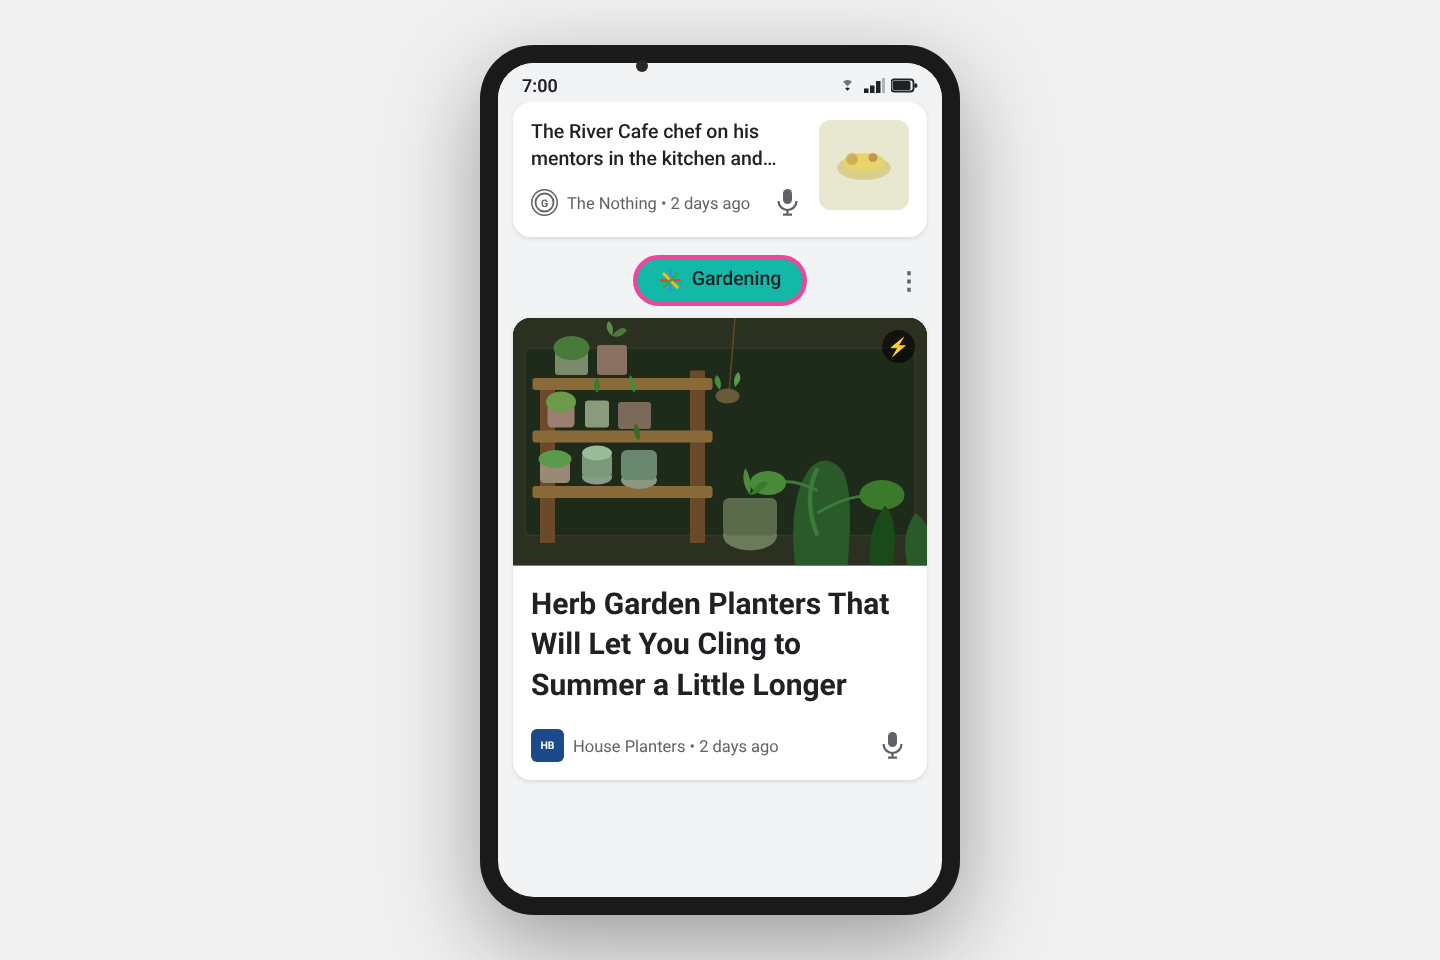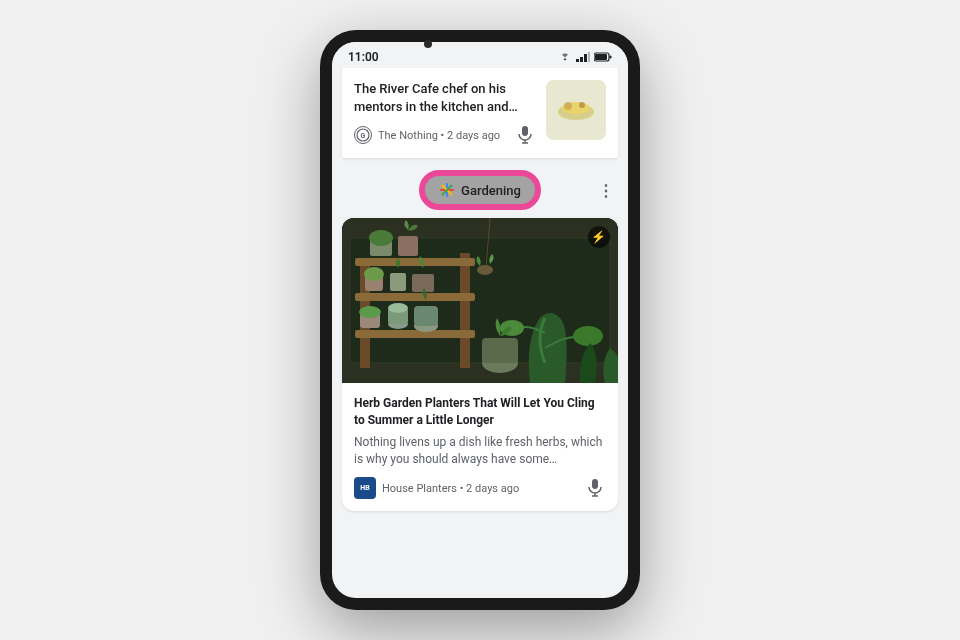--- a/index.html
+++ b/index.html
@@ -80,21 +80,21 @@
     
     .content-area {
       padding: 0 10px;
       overflow-y: auto;
       height: calc(100% - 36px);
     }
 
     
     .article-card {
       background: #fff;
-      border-radius: 2px;
+      border-radius: 12px;
       padding: 12px;
       margin-bottom: 12px;
       box-shadow: 0 1px 3px rgba(0,0,0,0.1);
     }
 
     .article-card-partial {
       display: flex;
       align-items: flex-start;
       gap: 10px;
     }
@@ -168,24 +168,23 @@
       display: flex;
       align-items: center;
       justify-content: center;
       gap: 10px;
       margin: 8px 0;
       position: relative;
     }
 
     .category-chip {
       display: flex;
-      align-items: center;
       gap: 6px;
-      background: #a3a3a3;
-      border: 6px solid #ec4899;
+      background: #14b8a6;
+      border: 3px solid #ec4899;
       border-radius: 20px;
       padding: 6px 14px;
       font-size: 13px;
       color: #202124;
       font-weight: 500;
     }
 
     .google-star {
       width: 16px;
       height: 16px;
@@ -238,25 +237,25 @@
       width: 100%;
       height: 100%;
       position: relative;
     }
 
     .gardening-card-content {
       padding: 12px;
     }
 
     .gardening-title {
-      font-size: 12px;
+      font-size: 20px;
       font-weight: 700;
       color: #202124;
       line-height: 1.35;
-      margin-bottom: 6px;
+      margin-bottom: 16px;
     }
 
     .gardening-excerpt {
       font-size: 12px;
       color: #5f6368;
       line-height: 1.4;
       margin-bottom: 10px;
     }
 
     .gardening-meta {
@@ -279,21 +278,21 @@
       flex-shrink: 0;
     }
   </style>
 </head>
 <body>
 
 <div class="phone-frame">
   <div class="phone-screen">
 
     <div class="status-bar">
-      <span class="status-time">11:00</span>
+      <span class="status-time">7:00</span>
       <div class="status-icons">
         <svg width="14" height="10" viewBox="0 0 14 10">
           <path d="M7 8.5l1.5-1.5A2.1 2.1 0 007 6.4a2.1 2.1 0 00-1.5.6L7 8.5z" fill="#202124"></path>
           <path d="M7 5.5l3-3A4.2 4.2 0 007 1.4a4.2 4.2 0 00-3 1.1l3 3z" fill="#202124" opacity="0.6"></path>
           <path d="M7 2.5l4.5-4.5" fill="none"></path>
         </svg>
         <svg width="14" height="10" viewBox="0 0 14 10">
           <rect x="0" y="7" width="3" height="3" fill="#202124"></rect>
           <rect x="4" y="5" width="3" height="5" fill="#202124"></rect>
           <rect x="8" y="2" width="3" height="8" fill="#202124"></rect>
@@ -425,21 +424,20 @@
             <ellipse cx="170" cy="145" rx="18" ry="10" fill="#6a7a5a"></ellipse>
             <rect x="152" y="120" width="36" height="25" rx="4" fill="#5a6a4a"></rect>
             <path d="M170 118 Q163 108 167 100 Q172 108 170 118" fill="#4a8a3a"></path>
             <path d="M170 118 Q177 106 182 110 Q176 118 170 118" fill="#3a7a2a"></path>
           </svg>
           <div class="lightning-badge">⚡</div>
         </div>
 
         <div class="gardening-card-content">
           <div class="gardening-title">Herb Garden Planters That Will Let You Cling to Summer a Little Longer</div>
-          <div class="gardening-excerpt">Nothing livens up a dish like fresh herbs, which is why you should always have some…</div>
           <div class="gardening-meta">
             <div class="source-info">
               <div class="hb-logo">HB</div>
               <span class="source-text">
                 <span>House Planters</span> • <span>2 days ago</span>
               </span>
             </div>
             <div class="audio-btn">
               <svg width="14" height="18" viewBox="0 0 14 18">
                 <rect x="4" y="0" width="6" height="10" rx="3" fill="#5f6368"></rect>

